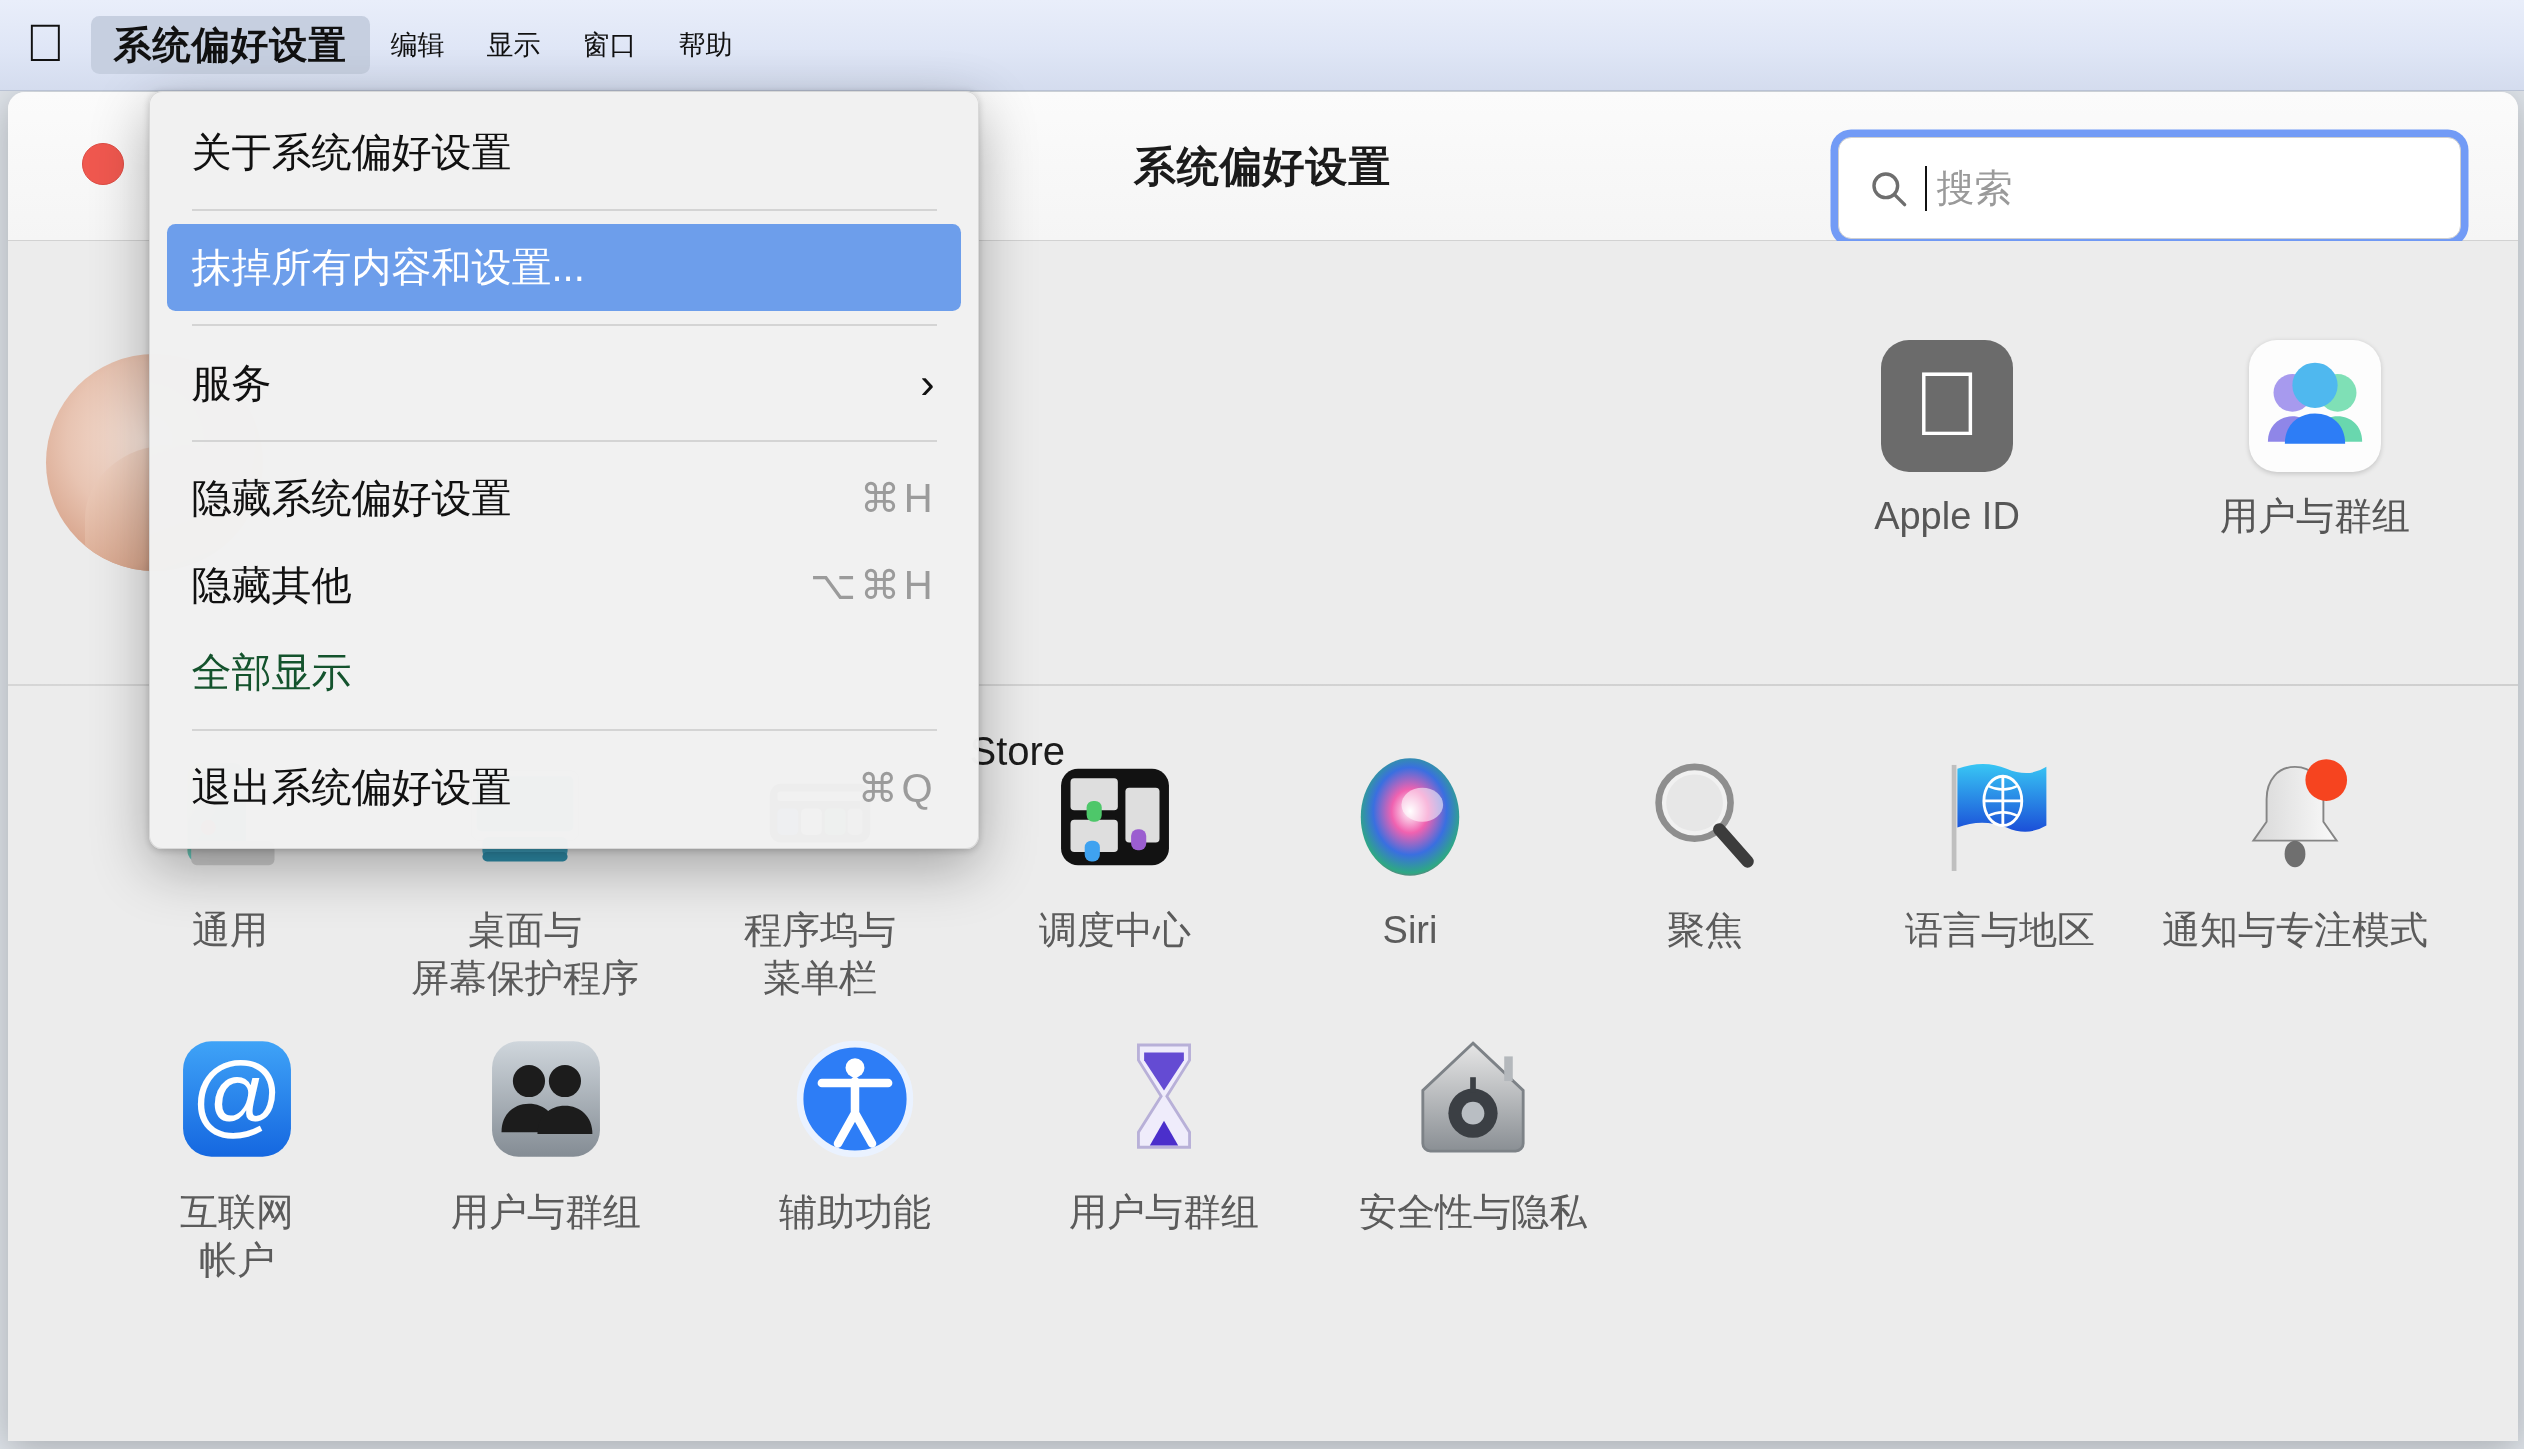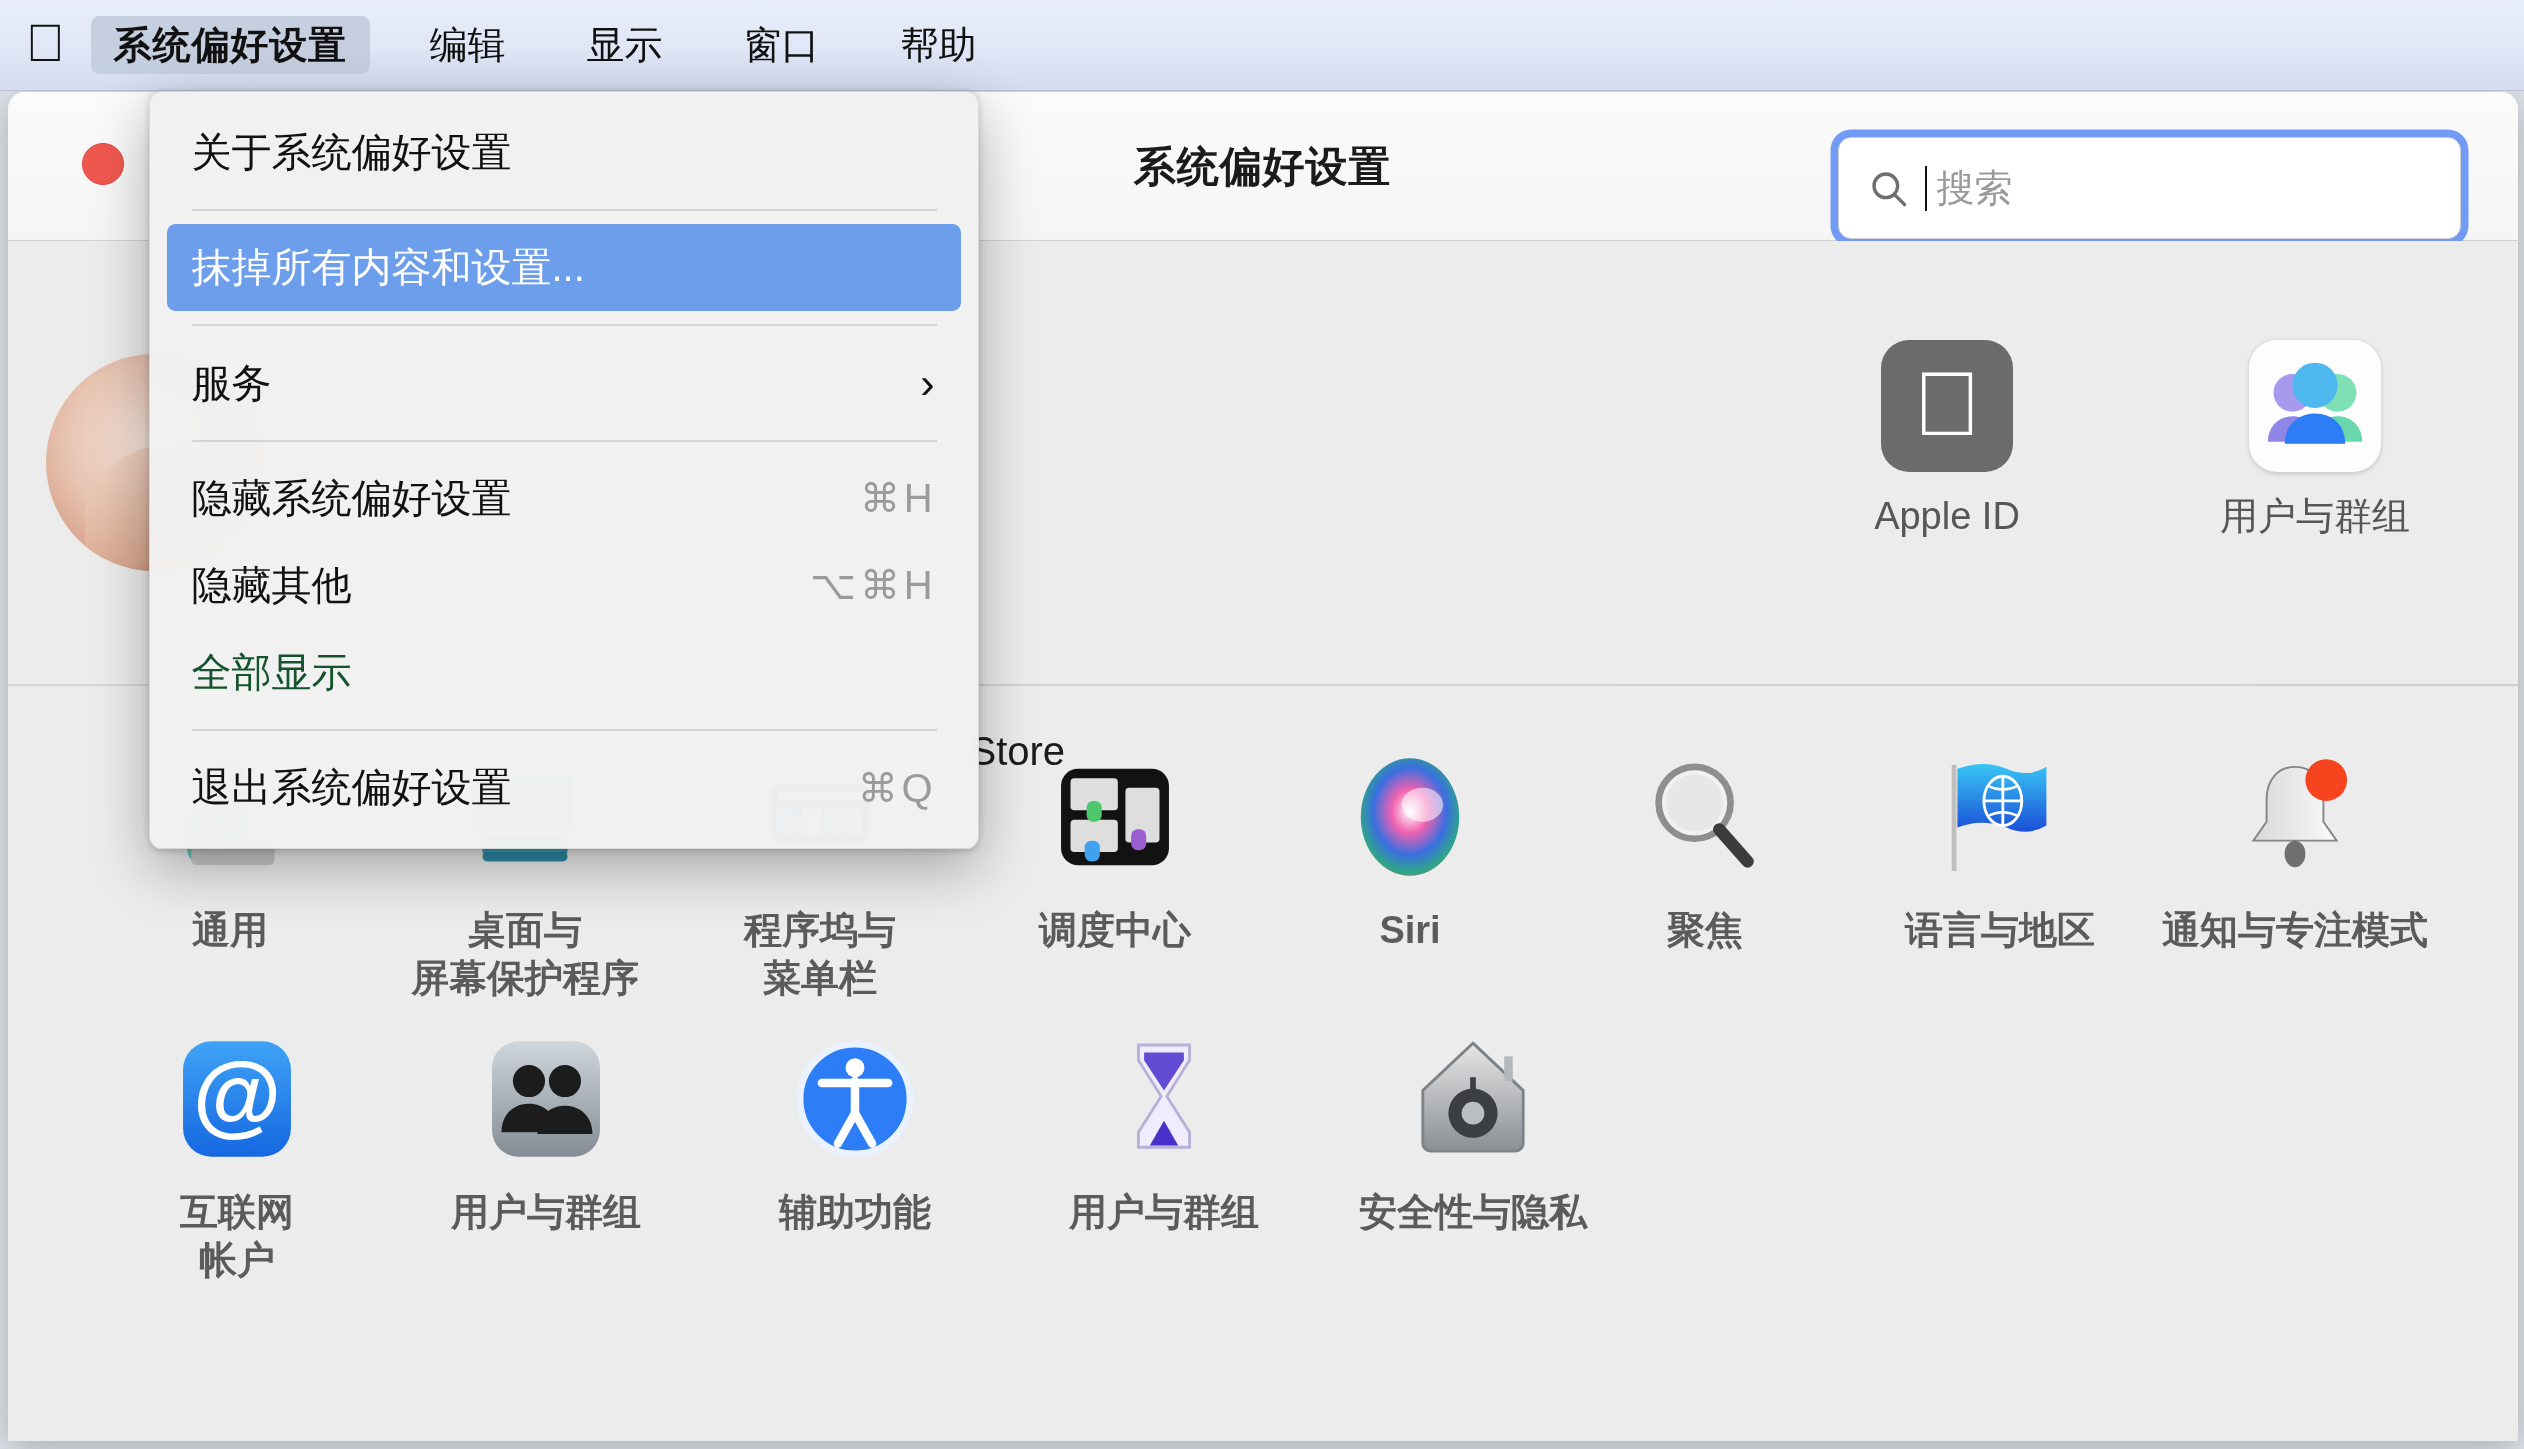--- a/index.html
+++ b/index.html
@@ -25,21 +25,21 @@
   }
   .apple-glyph{ font-size:53px; line-height:53px; color:#111; display:block; margin-top:-5.7px;}
   .menu-title{
     height:58px; display:flex; align-items:center; padding:0 22.6px;
     font-size:38px; font-weight:bold; color:#111; letter-spacing:0.9px;
     border-radius:8.5px; cursor:default; white-space:nowrap;
   }
   .menu-title.active{ background:#c6cfe0; }
   .menu-item-bar{
     height:58px; display:flex; align-items:center; padding:0 21px;
-    font-size:38px; color:#111; border-radius:8.5px; white-space:nowrap;margin-left:39px;
+    font-size:27px; color:#111; border-radius:8.5px; white-space:nowrap;
   }
 
   
   .window{
     position:absolute; left:7.5px; top:92px; width:2510px; height:1349px;
     background:#ececec;
     border-radius:17px 17px 0 0;
     box-shadow:0 7.5px 38px rgba(0,0,0,.25);
     overflow:hidden;
     z-index:10;
@@ -106,21 +106,21 @@
     background:linear-gradient(90deg,#d6d6d6,#cfcfcf);
   }
 
   .grid{
     position:absolute; left:0; top:467px; width:100%;
     display:flex; flex-direction:column; gap:26.4px;
     padding:38px 75px 0 75px;
   }
   .row{ display:flex; gap:0; }
   .cell{
-    width:309px; display:flex; flex-direction:column; align-items:center; gap:19px;font-weight:bold;
+    width:309px; display:flex; flex-direction:column; align-items:center; gap:19px;
   }
   .cell .icon-box{ width:142px; height:142px; }
   .cell-label{
     font-size:38px; color:#5b5b5b; text-align:center; line-height:1.25;
   }
 
   
   .dropdown{
     position:absolute; left:149px; top:91px;
     width:830px;

